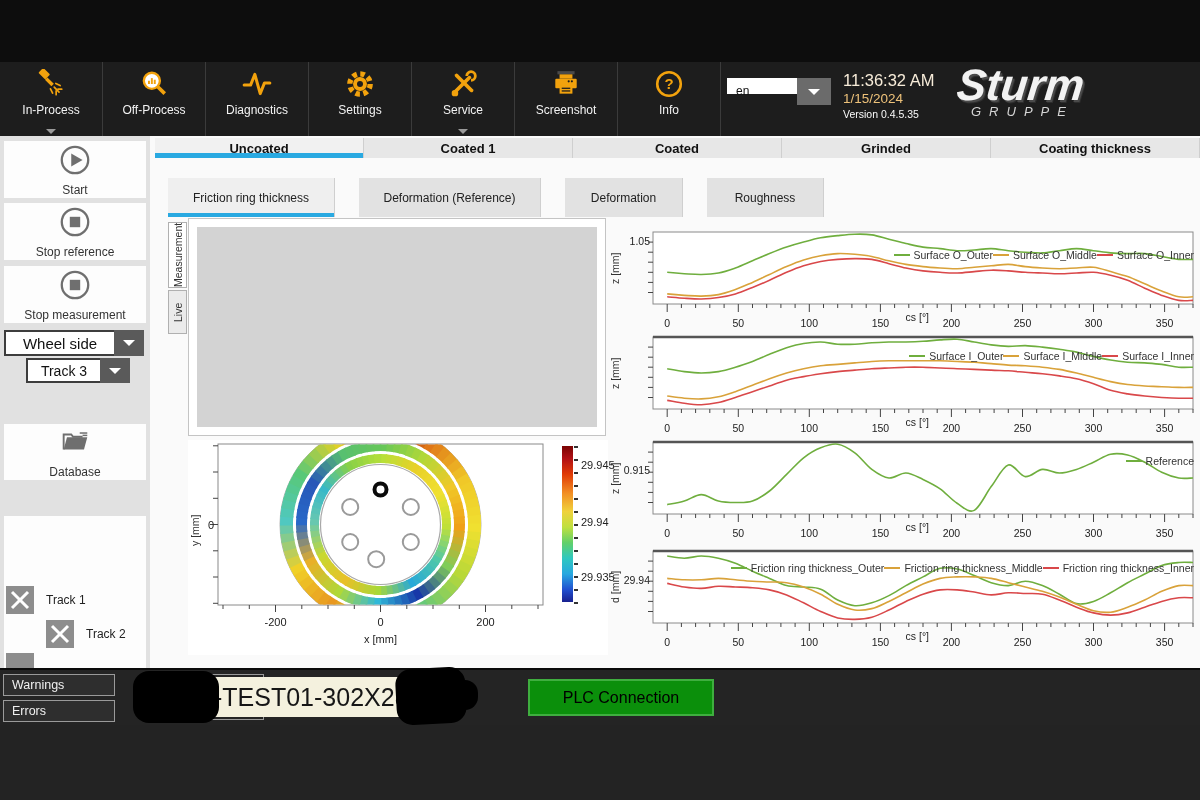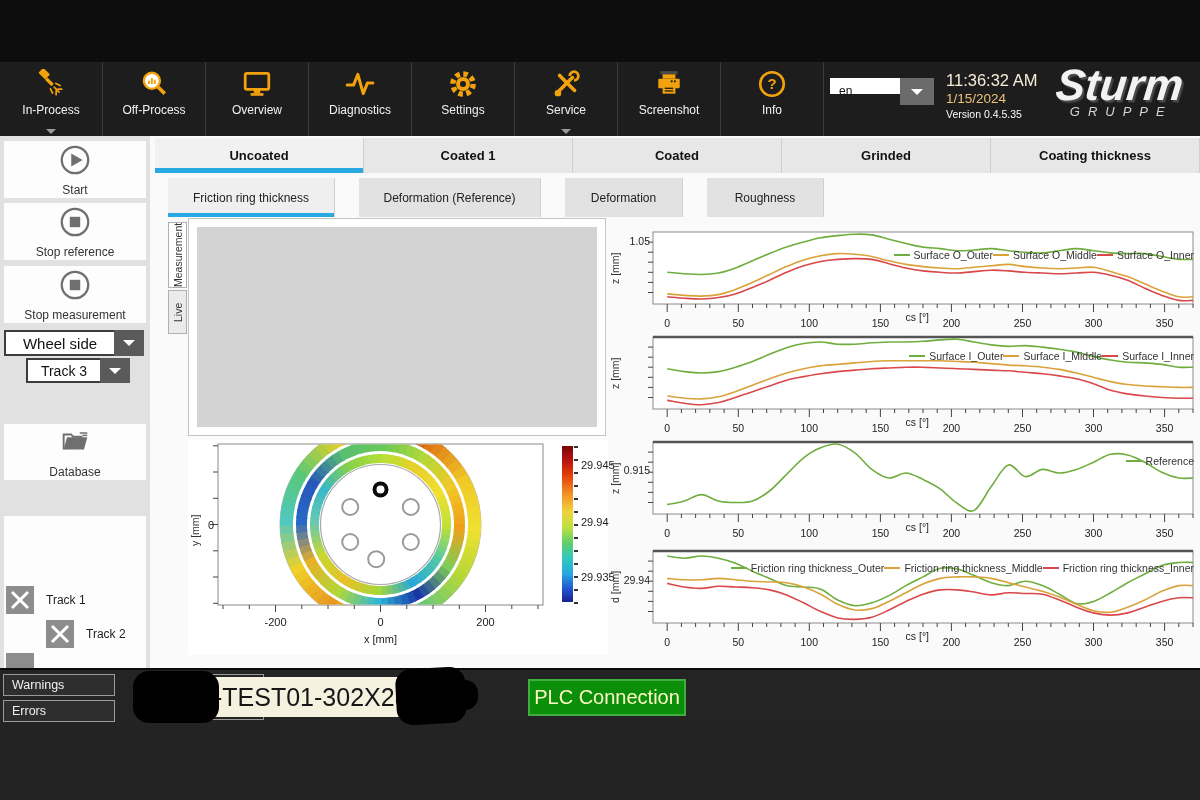--- a/index.html
+++ b/index.html
@@ -35,21 +35,21 @@
   .side-card .slabel{font-size:12px;color:#333;margin-top:2px;}
   .sdrop{position:absolute;display:flex;cursor:pointer;}
   .sdrop .dval{background:#fff;border:2px solid #3d3d3d;border-right:none;color:#111;display:flex;
                align-items:center;justify-content:center;box-sizing:border-box;}
   .sdrop .dbtn{background:#5a5a5a;display:flex;align-items:center;justify-content:center;}
   .sdrop .tri{width:0;height:0;border-left:6px solid transparent;border-right:6px solid transparent;border-top:6px solid #fff;}
   .track-row{position:absolute;left:6px;height:28px;display:flex;align-items:center;cursor:pointer;}
   .cbx{width:28px;height:28px;background:#8d8d8d;display:flex;align-items:center;justify-content:center;}
   .track-row .tklabel{font-size:12px;color:#222;margin-left:12px;}
   
-  #main-tabs{position:absolute;left:155px;top:138px;width:1045px;height:35px;display:flex;}
+  #main-tabs{position:absolute;left:155px;top:138px;width:1045px;height:20px;display:flex;}
   .mtab{position:relative;flex:1;background:#e7e7e7;border-right:1px solid #cfcfcf;display:flex;
         align-items:center;justify-content:center;font-size:13px;font-weight:bold;color:#111;cursor:pointer;}
   .mtab.active{background:#f1f1f1;}
   #sub-tabs{position:absolute;left:168px;top:178px;height:39px;display:flex;gap:24px;}
   .stab{position:relative;background:#e2e2e2;border-right:1px solid #cfcfcf;display:flex;align-items:center;
         justify-content:center;font-size:12px;color:#222;cursor:pointer;box-sizing:border-box;}
   .stab.active{background:#efefef;}
   .blue-bar{position:absolute;left:0;right:0;bottom:0;height:5px;}
   
   .vtab{position:absolute;left:168px;width:19px;border:1px solid #b0b0b0;box-sizing:border-box;display:flex;
@@ -81,23 +81,23 @@
   .leg-label{font-size:10.5px;color:#333;}
   
   #statusbar{position:absolute;left:0;top:668px;width:1200px;height:55px;background:#242424;border-top:2px solid #0a0a0a;box-sizing:content-box;}
   .sb-btn{position:absolute;width:112px;height:22px;border:1px solid #9a9a9a;background:#2e2e2e;color:#f0f0f0;
           font-size:12.5px;line-height:21px;padding-left:8px;box-sizing:border-box;cursor:pointer;}
   #inline-box{position:absolute;left:160px;top:4px;width:104px;height:46px;border:1px solid #9a9a9a;box-sizing:border-box;}
   #inline-box .st{position:absolute;left:20px;font-size:12.5px;color:#f0f0f0;}
   #part-field{position:absolute;left:150px;top:7px;width:276px;height:40px;background:#f4f1de;}
   #part-field .ptext{position:absolute;left:64px;top:0;font-size:25px;color:#161616;line-height:40px;white-space:nowrap;}
   .blob{position:absolute;background:#000;border-radius:16px;}
-  #plc-badge{position:absolute;left:528px;top:9px;width:158px;height:37px;background:#0b8f0b;border:2px solid #3fae3f;
+  #plc-badge{position:absolute;left:528px;top:9px;width:186px;height:37px;background:#0b8f0b;border:2px solid #3fae3f;
              box-sizing:border-box;display:flex;align-items:center;justify-content:center;
-             font-size:20px;color:#fef9c3;}
+             font-size:16px;color:#000000;}
   #bottom-strip{position:absolute;left:0;top:725px;width:1200px;height:75px;background:#232323;}
 </style>
 </head>
 <body>
 
 <div id="app">
   <div id="top-strip"></div>
 
   <div id="toolbar">
     <div id="toolbar-items" style="display:flex;">
@@ -124,30 +124,20 @@
               <circle cx="12" cy="11" r="7.5" fill="#fff" stroke="#f2a20d" stroke-width="2.2"></circle>
               <g stroke="#f2a20d" stroke-width="1.8">
                 <line x1="9.3" y1="14" x2="9.3" y2="11"></line>
                 <line x1="12" y1="14" x2="12" y2="8.5"></line>
                 <line x1="14.7" y1="14" x2="14.7" y2="10"></line>
               </g>
               <line x1="17.5" y1="16.5" x2="24" y2="23" stroke="#f2a20d" stroke-width="3.4"></line>
             </svg>
           </span>
           <span class="tlabel">Off-Process</span>
-        </div>
-        <div class="tb-item">
-          <span class="ticon">
-            <svg width="30" height="30" viewBox="0 0 28 28">
-              <rect x="3" y="4" width="22" height="15" rx="1.5" fill="none" stroke="#f2a20d" stroke-width="2.6"></rect>
-              <rect x="11" y="19" width="6" height="3.5" fill="#f2a20d"></rect>
-              <rect x="8" y="22.5" width="12" height="2.5" fill="#f2a20d"></rect>
-            </svg>
-          </span>
-          <span class="tlabel">Overview</span>
         </div>
         <div class="tb-item">
           <span class="ticon">
             <svg width="30" height="30" viewBox="0 0 28 28">
               <polyline points="2,15 8,15 12,5 17,23 21,13 26,13" fill="none" stroke="#f2a20d" stroke-width="2.8" stroke-linejoin="round" stroke-linecap="round"></polyline>
             </svg>
           </span>
           <span class="tlabel">Diagnostics</span>
         </div>
         <div class="tb-item">

